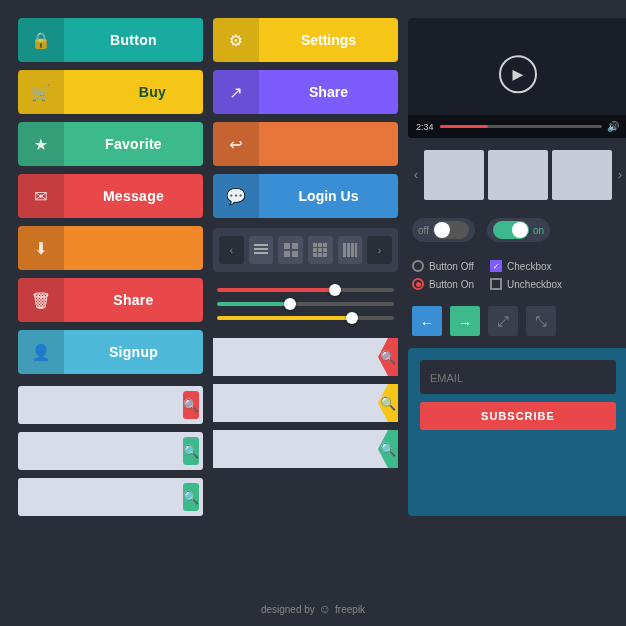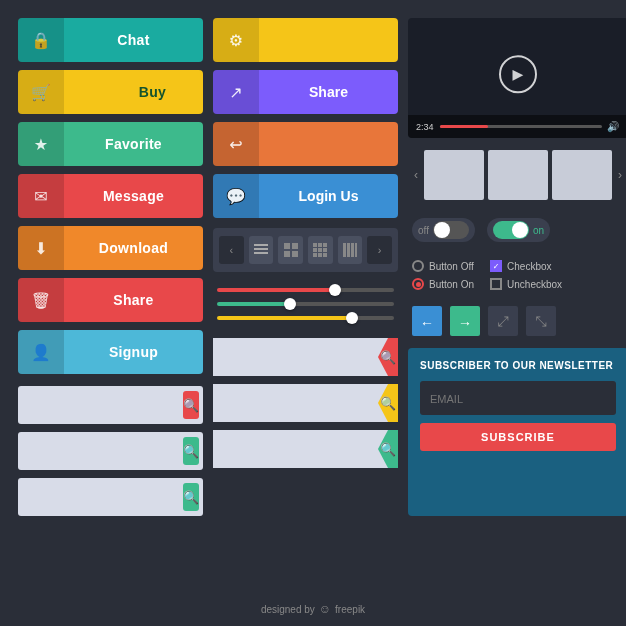--- a/index.html
+++ b/index.html
@@ -606,37 +606,36 @@
     }
   </style>
 </head>
 <body>
 
 <div class="container">
 
   <div class="left-col">
     <div class="action-btn btn-login">
       <div class="icon-box">🔒</div>
-      <div class="label">Chat</div>
+      <div class="label">Button</div>
     </div>
     <div class="action-btn btn-buy">
       <div class="icon-box">🛒</div>
       <div class="label">Buy</div>
     </div>
     <div class="action-btn btn-favorite">
       <div class="icon-box">★</div>
       <div class="label">Favorite</div>
     </div>
     <div class="action-btn btn-message">
       <div class="icon-box">✉</div>
       <div class="label">Message</div>
     </div>
     <div class="action-btn btn-download">
       <div class="icon-box">⬇</div>
-      <div class="label">Download</div>
     </div>
     <div class="action-btn btn-delete">
       <div class="icon-box">🗑</div>
       <div class="label">Share</div>
     </div>
     <div class="action-btn btn-signup">
       <div class="icon-box">👤</div>
       <div class="label">Signup</div>
     </div>
 
@@ -652,20 +651,21 @@
       <div class="search-bar bar3">
         <input type="text" placeholder="" style="">
         <div class="search-icon-btn">🔍</div>
       </div>
     </div>
   </div>
 
   <div class="mid-col">
     <div class="mid-btn btn-settings">
       <div class="icon-box">⚙</div>
+      <div class="label">Settings</div>
     </div>
     <div class="mid-btn btn-share">
       <div class="icon-box">↗</div>
       <div class="label">Share</div>
     </div>
     <div class="mid-btn btn-send">
       <div class="icon-box">↩</div>
     </div>
     <div class="mid-btn btn-chat">
       <div class="icon-box">💬</div>
@@ -807,21 +807,20 @@
     </div>
 
     <div class="arrow-nav-section">
       <div class="arrow-btn">←</div>
       <div class="arrow-btn green">→</div>
       <div class="expand-btn">⤢</div>
       <div class="expand-btn">⤡</div>
     </div>
 
     <div class="newsletter-section">
-      <div class="newsletter-title">SUBSCRIBER TO OUR NEWSLETTER</div>
       <div class="email-input-wrap">
         <input type="email" placeholder="EMAIL" style="">
       </div>
       <button class="subscribe-btn">SUBSCRIBE</button>
     </div>
   </div>
 </div>
 
 <div class="footer">
   <span>designed by</span>

